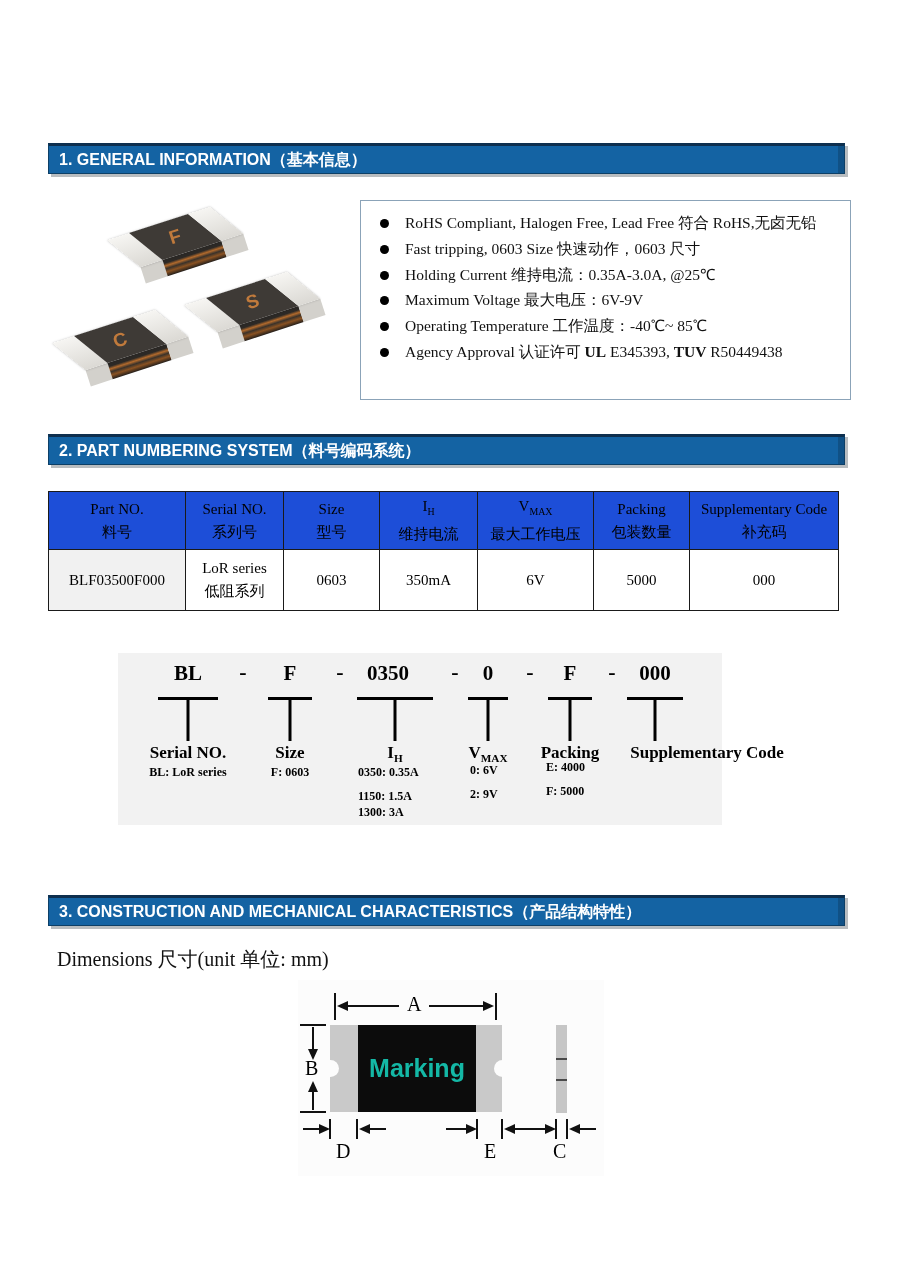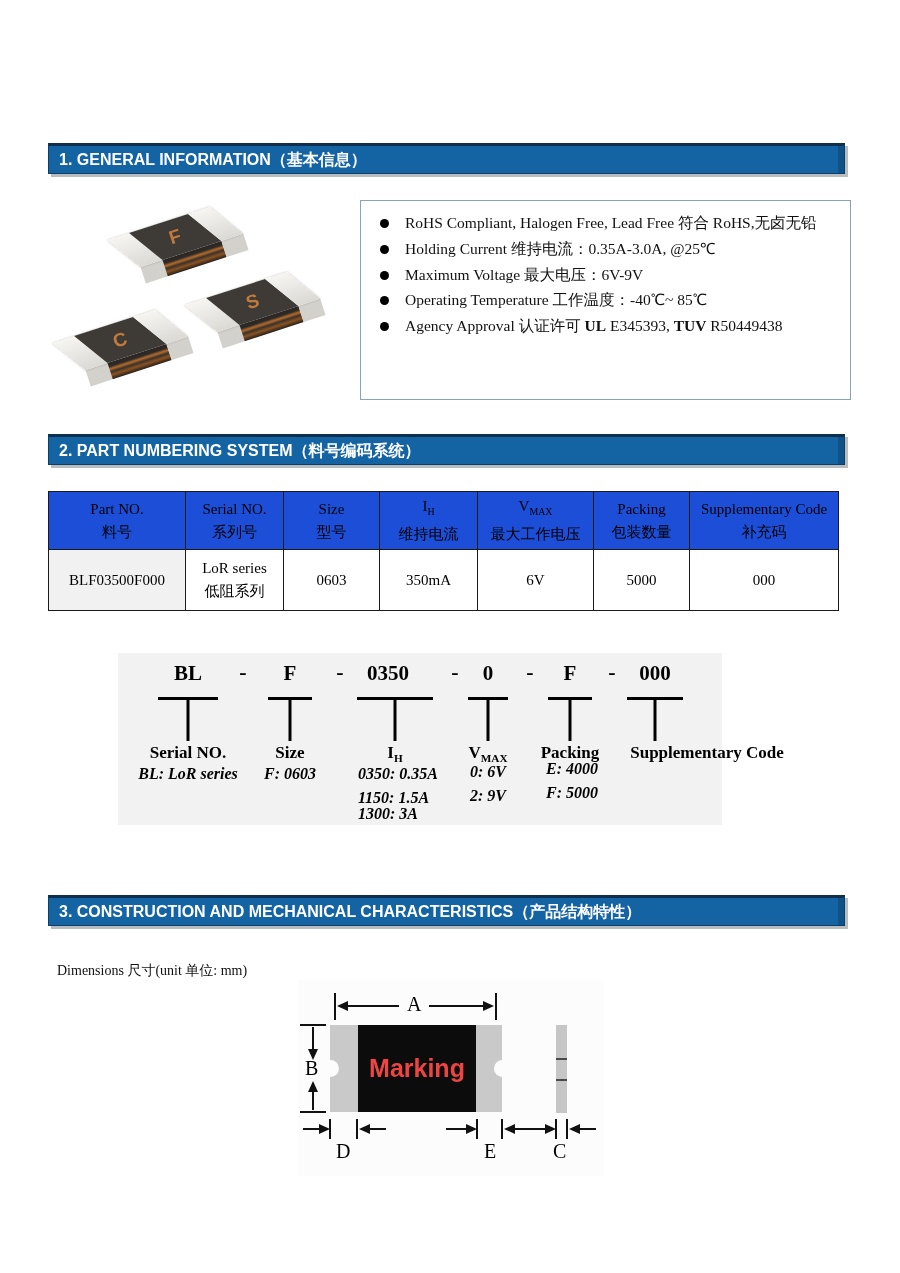--- a/index.html
+++ b/index.html
@@ -45,41 +45,41 @@
   sub{font-size:66%;}
 
   
   .pnd{position:absolute;left:118px;top:653px;width:604px;height:172px;background:#f2f2f2;
        font-family:"Liberation Serif",serif;font-weight:bold;color:#000;}
   .pnd .code{position:absolute;top:8px;font-size:21px;transform:translateX(-50%);white-space:nowrap;}
   .pnd .dash{position:absolute;top:6px;font-size:22px;transform:translateX(-50%);}
   .pnd .ul{position:absolute;top:44px;height:3px;background:#000;}
   .pnd .stem{position:absolute;top:44px;width:3px;height:44px;background:#000;transform:translateX(-50%);}
   .pnd .lbl{position:absolute;top:90px;font-size:17px;transform:translateX(-50%);white-space:nowrap;}
-  .pnd .val{position:absolute;font-size:16px;white-space:nowrap;font-style:italic;}
+  .pnd .val{position:absolute;font-size:12px;white-space:nowrap;}
   .pnd .valc{transform:translateX(-50%);}
 
   
-  .dimcap{position:absolute;left:57px;top:946px;font-size:14px;white-space:nowrap;margin-top:16px;}
+  .dimcap{position:absolute;left:57px;top:946px;font-size:20px;white-space:nowrap;}
 
   
   .dimfig{position:absolute;left:298px;top:980px;width:306px;height:196px;background:#fcfcfc;}
   .dimfig .vline,.dimfig .tickv{position:absolute;width:2px;background:#111;}
   .dimfig .hline,.dimfig .tickh{position:absolute;height:2px;background:#111;}
   .dimfig .arr{position:absolute;width:0;height:0;border:5px solid transparent;}
   .dimfig .arr.r{border-left:11px solid #111;border-right:0;}
   .dimfig .arr.l{border-right:11px solid #111;border-left:0;}
   .dimfig .arr.u{border-bottom:11px solid #111;border-top:0;}
   .dimfig .arr.d{border-top:11px solid #111;border-bottom:0;}
   .dimfig .dlabel{position:absolute;font:20px "Liberation Serif",serif;color:#000;}
   .dimfig .capL{position:absolute;left:32px;top:45px;width:28px;height:87px;background:#c9c9c9;}
   .dimfig .body{position:absolute;left:60px;top:45px;width:118px;height:87px;background:#0c0c0c;
                 display:flex;align-items:center;justify-content:center;}
   .dimfig .capR{position:absolute;left:178px;top:45px;width:26px;height:87px;background:#c9c9c9;}
-  .dimfig .marking{color:#ef4444;font:bold 25px "Liberation Sans",sans-serif;}
+  .dimfig .marking{color:#14b8a6;font:bold 25px "Liberation Sans",sans-serif;}
   .dimfig .notch{position:absolute;width:17px;height:17px;border-radius:50%;background:#fcfcfc;}
   .dimfig .sidebar{position:absolute;left:258px;top:45px;width:11px;height:88px;background:#c6c6c6;}
   .dimfig .sideline{position:absolute;left:258px;width:11px;height:2px;background:#4a4a4a;}
 </style>
 </head>
 <body>
 
 <div class="page">
 
   <div class="secbar" id="sec1">1. GENERAL INFORMATION（基本信息）</div>
@@ -131,20 +131,21 @@
           <div class="fmid"></div>
           <div class="fcap"></div>
           </div>
       </div>
     </div>
   </div>
 
   <div class="features">
     <ul>
       <li><span class="dot"></span><span>RoHS Compliant, Halogen Free, Lead Free 符合 RoHS,无卤无铅</span></li>
+      <li><span class="dot"></span><span>Fast tripping, 0603 Size 快速动作，0603 尺寸</span></li>
       <li><span class="dot"></span><span>Holding Current 维持电流：0.35A-3.0A, @25℃</span></li>
       <li><span class="dot"></span><span>Maximum Voltage 最大电压：6V-9V</span></li>
       <li><span class="dot"></span><span>Operating Temperature 工作温度：-40℃~ 85℃</span></li>
       <li><span class="dot"></span><span>Agency Approval 认证许可  </span><b>UL</b><span> E345393, </span><b>TUV</b><span> R50449438</span></li>
     </ul>
   </div>
 
   <div class="secbar" id="sec2">2. PART NUMBERING SYSTEM（料号编码系统）</div>
 
   <table class="ptable">

